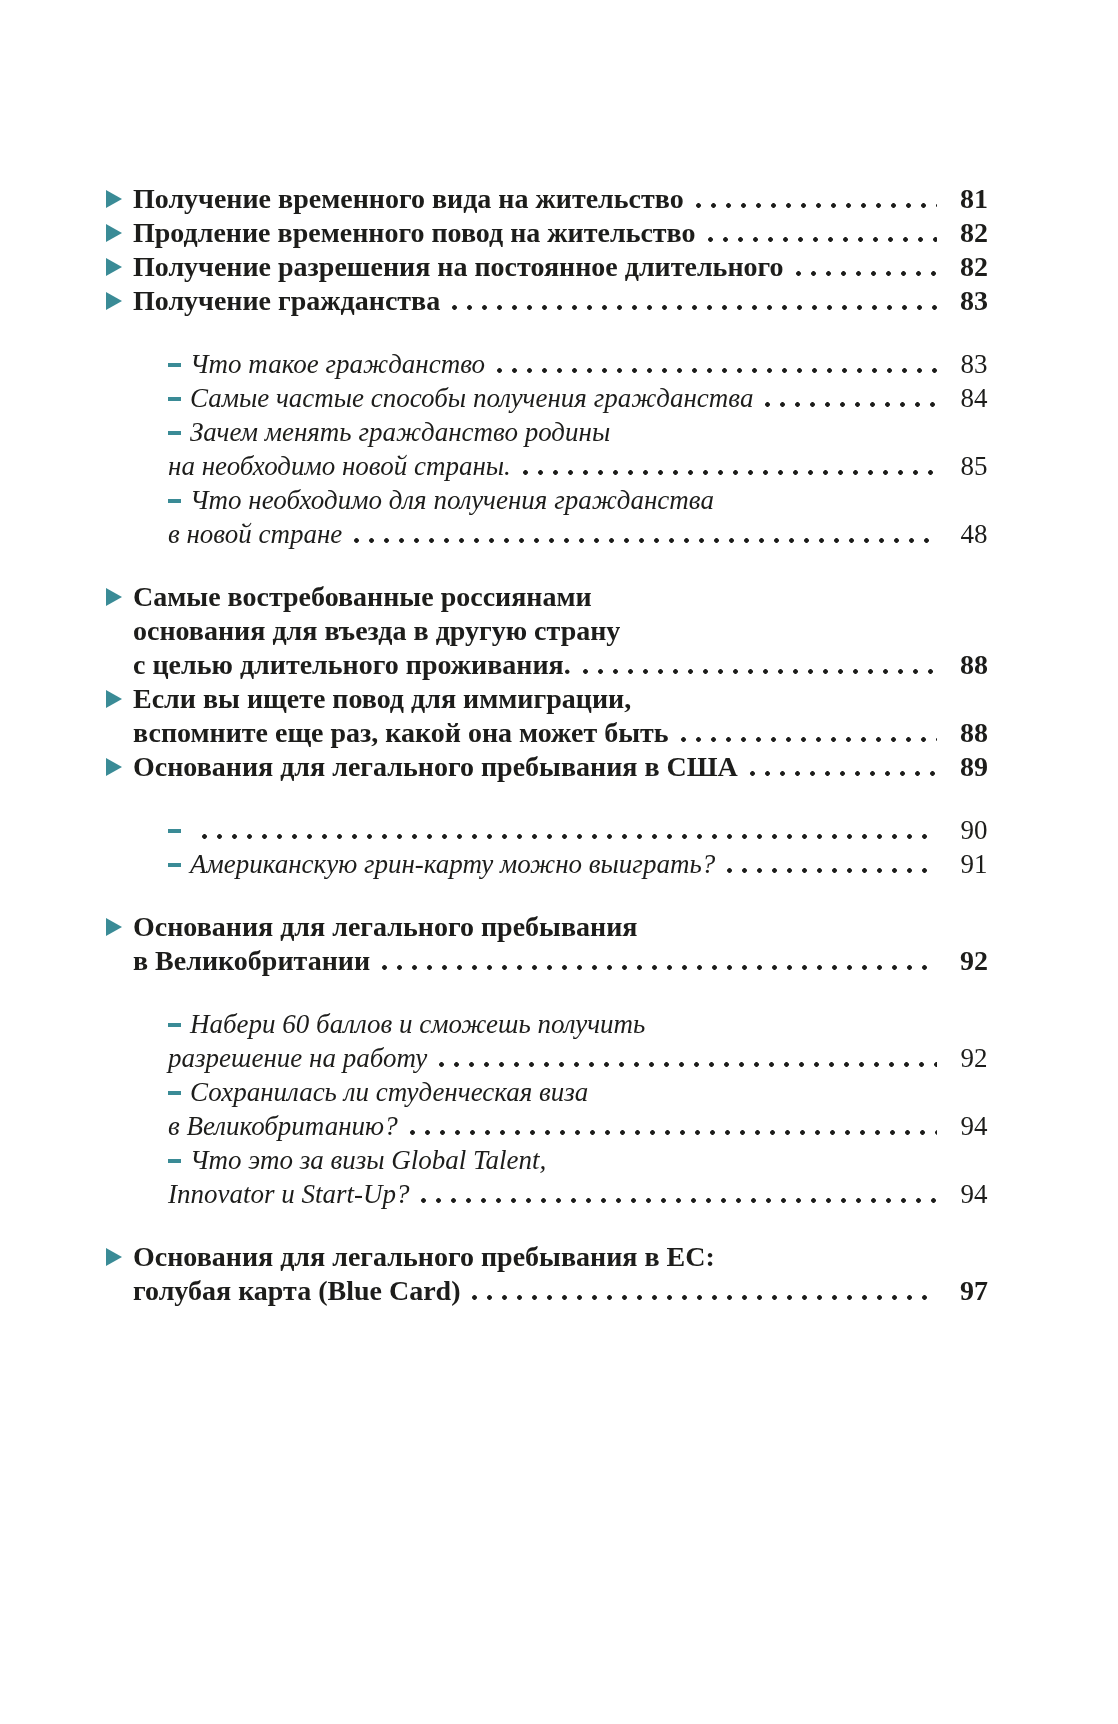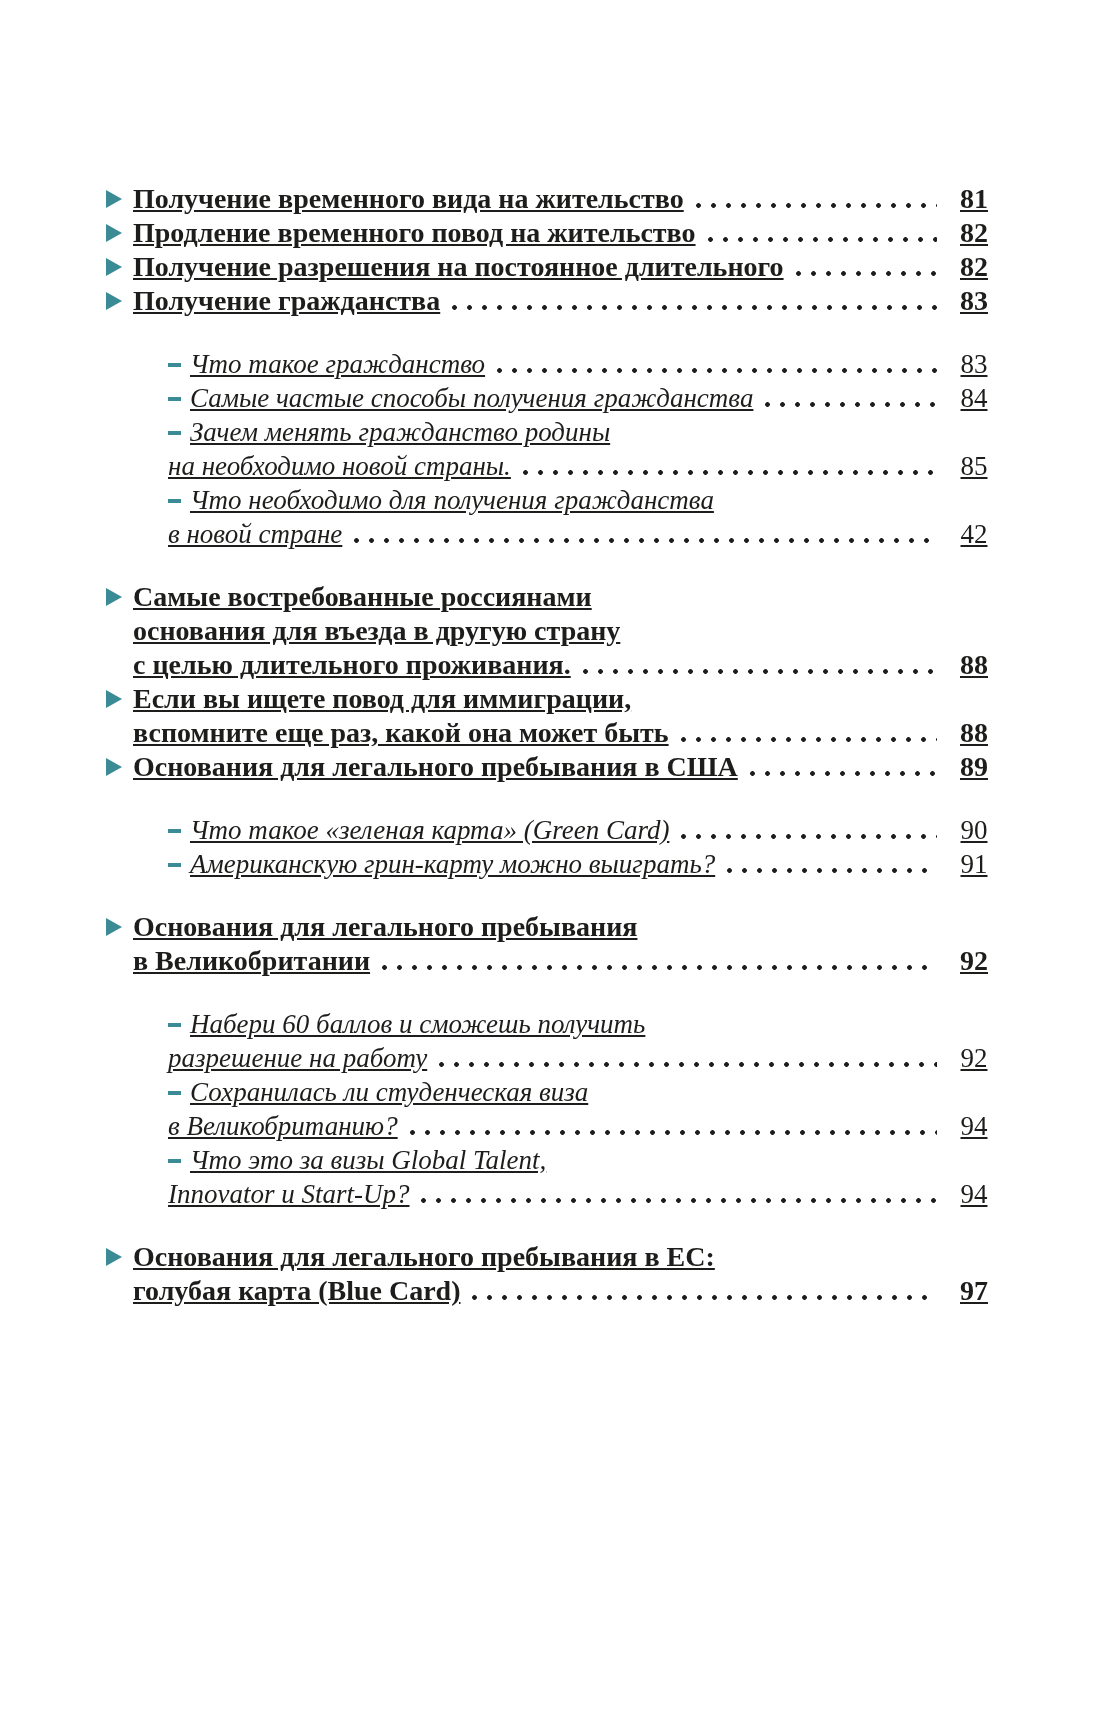--- a/index.html
+++ b/index.html
@@ -27,21 +27,20 @@
   .entry.sub {
     padding-left: 62px;
     font-style: italic;
     font-size: 27px;
   }
   .line {
     display: flex;
     align-items: baseline;
     line-height: 34px;
     white-space: nowrap;
-    text-decoration: underline;
   }
   .bullet {
     position: absolute;
     left: 0;
     top: 8px;
     width: 0;
     height: 0;
     border-top: 9px solid transparent;
     border-bottom: 9px solid transparent;
     border-left: 16px solid var(--accent, #3a8b96);
@@ -140,21 +139,21 @@
       </div>
     </div>
     <div class="entry sub">
       <div class="line">
         <span class="dash"></span>
         <span class="txt">Что необходимо для получения гражданства</span>
       </div>
       <div class="line">
         <span class="txt">в новой стране</span>
         <span class="leader"></span>
-        <span class="page">42</span>
+        <span class="page">48</span>
       </div>
     </div>
     <div class="entry main gap">
       <span class="bullet"></span>
       <div class="line">
         <span class="txt">Самые востребованные россиянами</span>
       </div>
       <div class="line">
         <span class="txt">основания для въезда в другую страну</span>
       </div>
@@ -179,21 +178,20 @@
       <span class="bullet"></span>
       <div class="line">
         <span class="txt">Основания для легального пребывания в США</span>
         <span class="leader"></span>
         <span class="page">89</span>
       </div>
     </div>
     <div class="entry sub gap">
       <div class="line">
         <span class="dash"></span>
-        <span class="txt">Что такое «зеленая карта» (Green Card)</span>
         <span class="leader"></span>
         <span class="page">90</span>
       </div>
     </div>
     <div class="entry sub">
       <div class="line">
         <span class="dash"></span>
         <span class="txt">Американскую грин-карту можно выиграть?</span>
         <span class="leader"></span>
         <span class="page">91</span>

